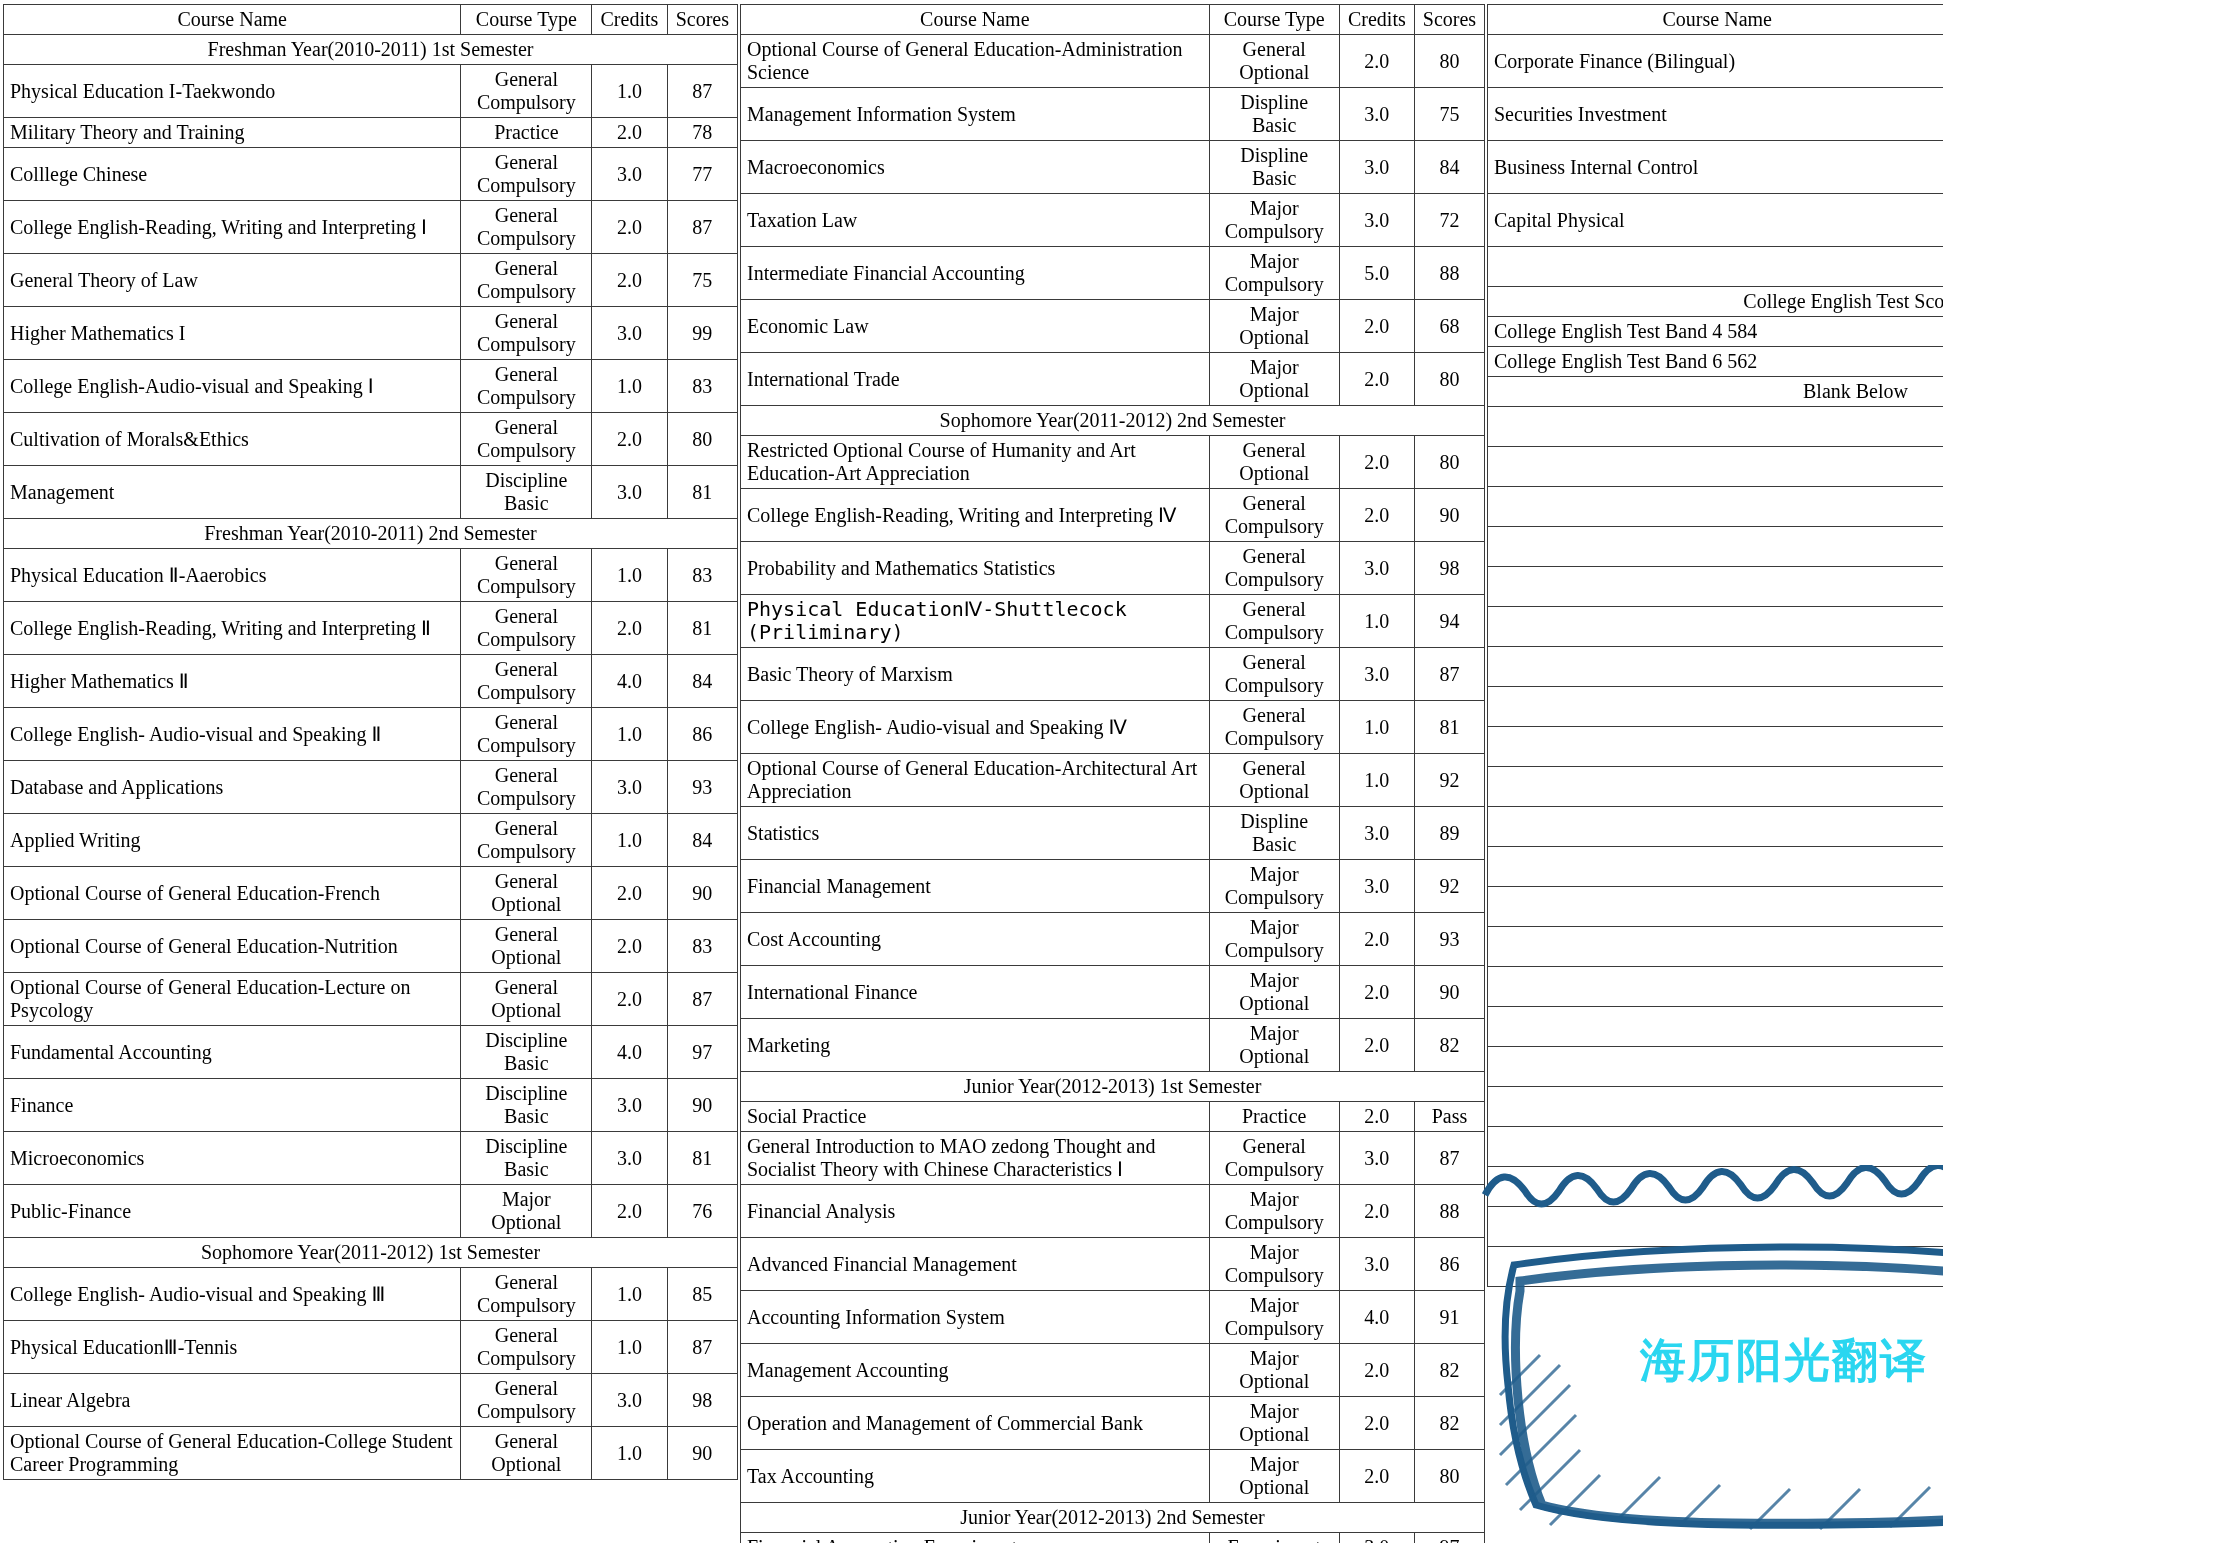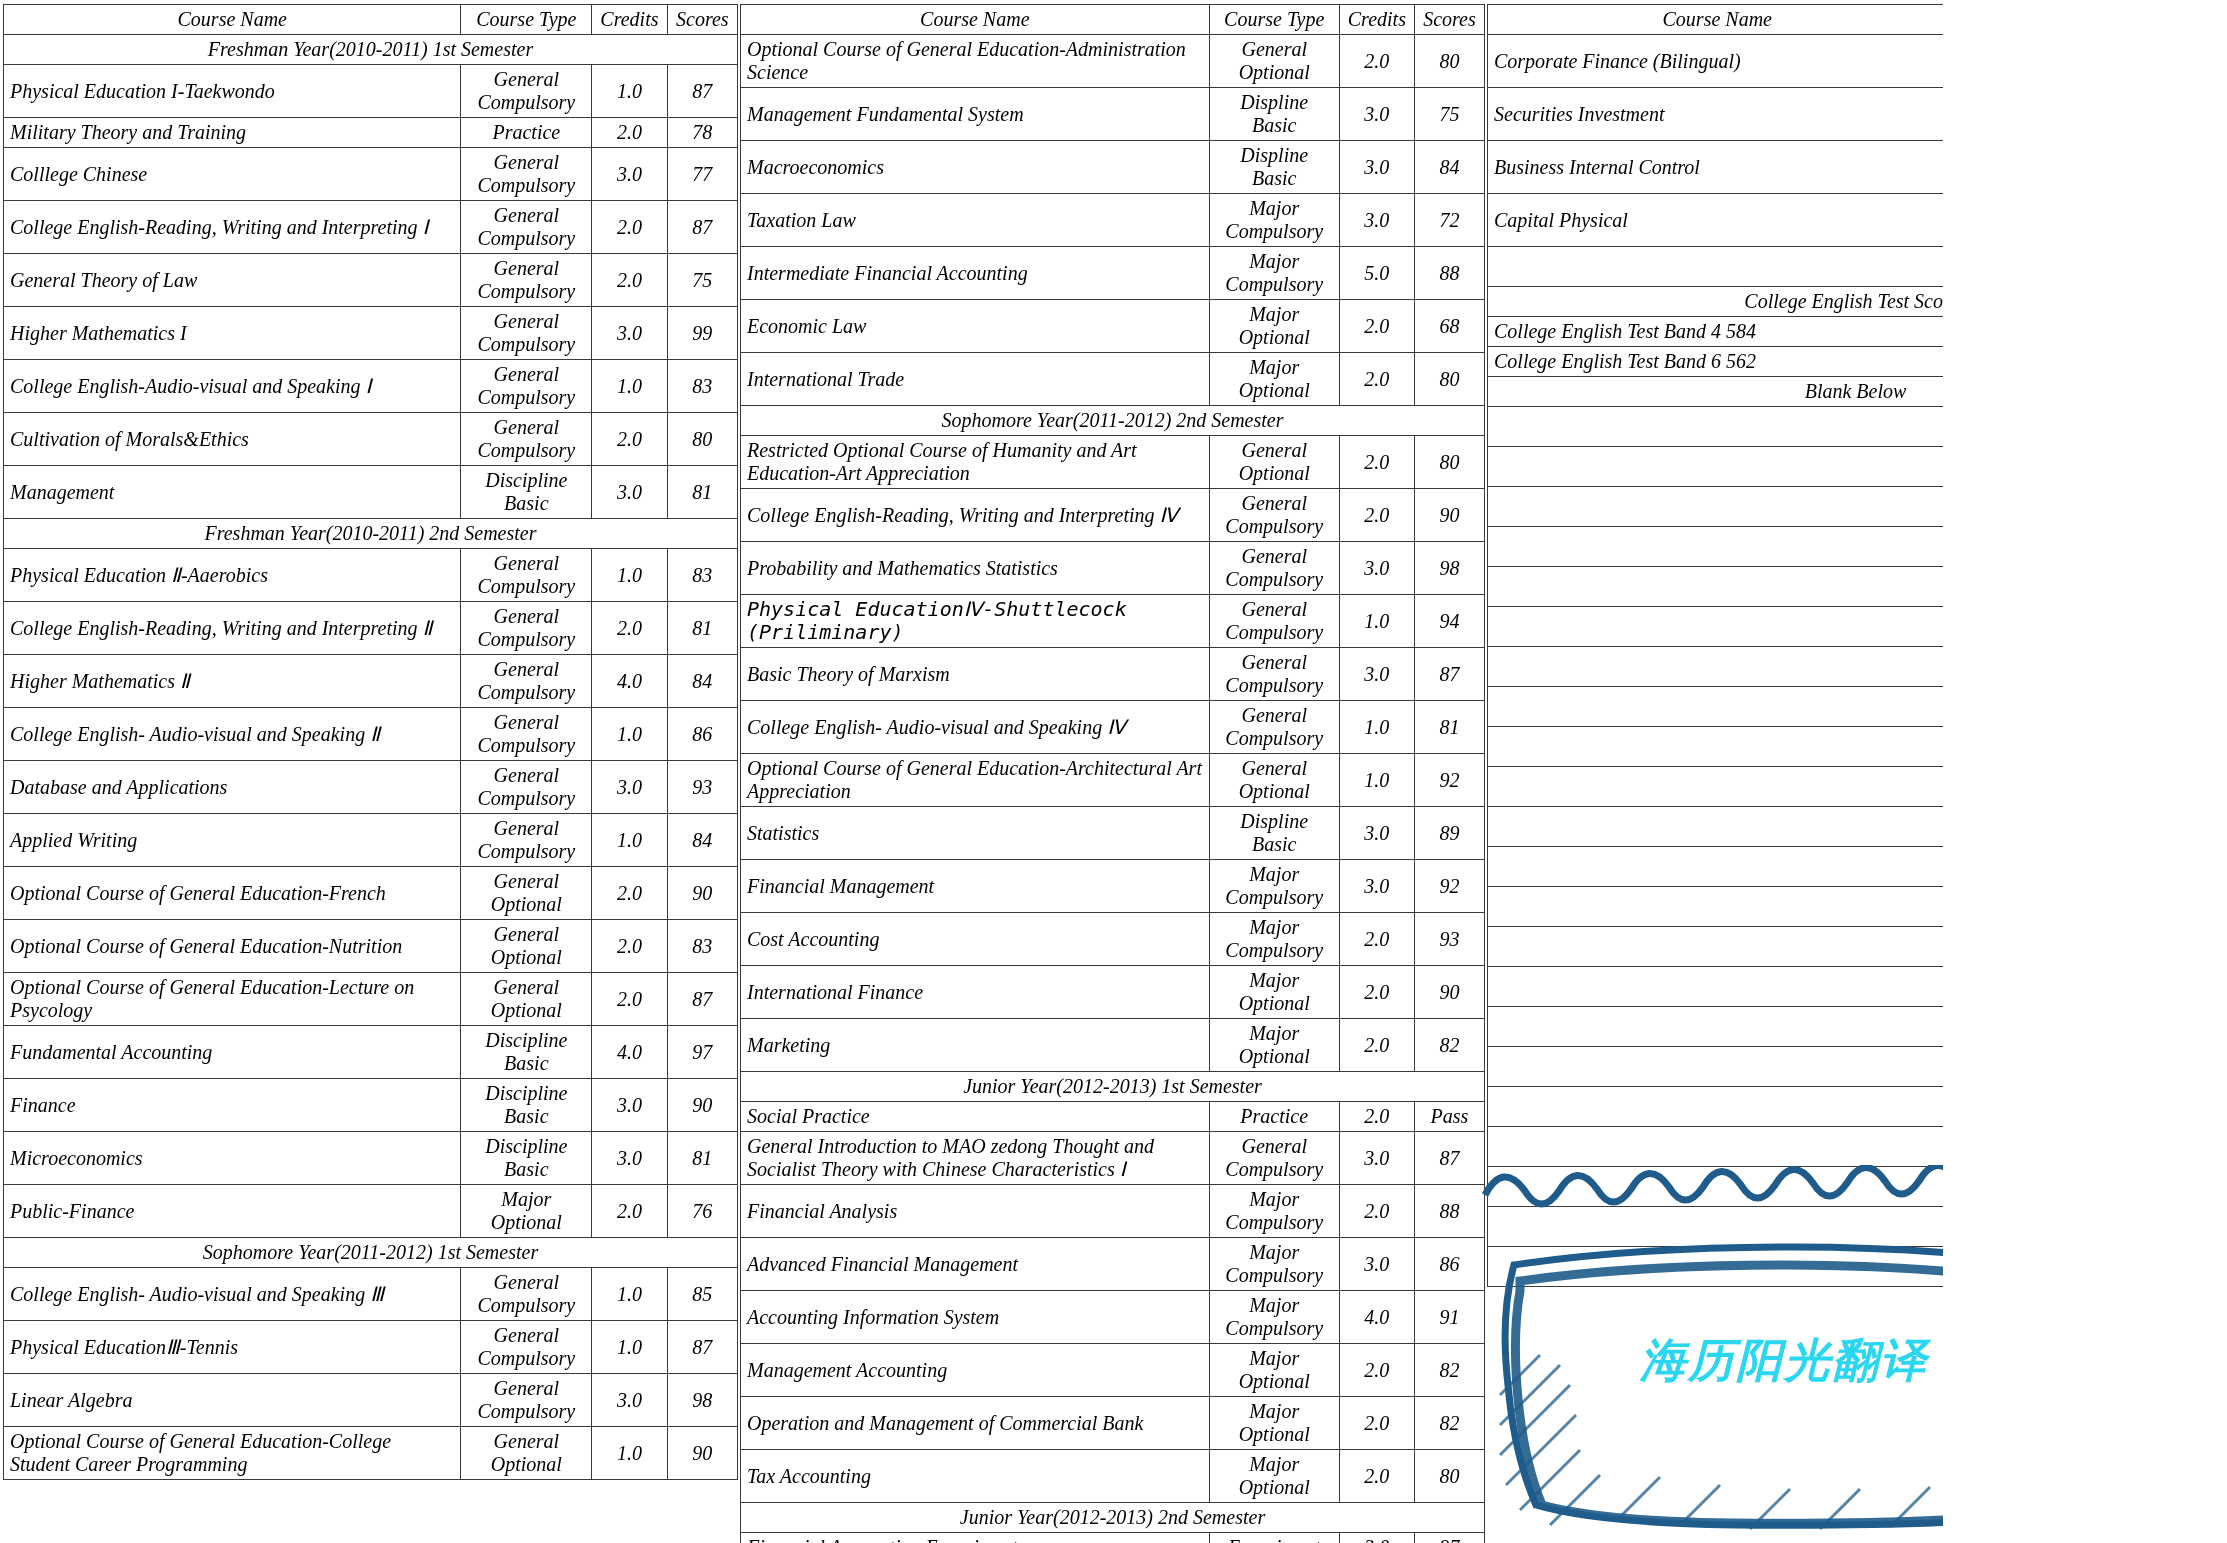--- a/index.html
+++ b/index.html
@@ -1,17 +1,17 @@
 <!DOCTYPE html>
 <html><head>
 <meta charset="utf-8">
 <style>
   html,body{margin:0;padding:0;background:#fff;}
   body{font-family:"Liberation Serif", serif; color:#000;}
-  #sheet{position:relative;width:1943px;height:1543px;background:#fff;overflow:hidden;font-style:italic;}
+  #sheet{position:relative;width:1943px;height:1543px;background:#fff;overflow:hidden;}
   table.grid{border-collapse:collapse;table-layout:fixed;position:absolute;top:4px;}
   table.grid td{border:1px solid #3a3a3a;padding:3px 6px;font-size:20px;line-height:1.15;vertical-align:middle;}
   .c-name{text-align:left;}
   .c-type{text-align:center;}
   .c-num{text-align:center;}
   .hdr td{text-align:center;font-size:20px;padding:8px 4px;}
   .section{text-align:center;font-size:20px;padding:8px 4px;}
   .blank td{height:33px;}
   
   #colA{left:3px;width:735px;}
@@ -222,21 +222,21 @@
           <td class="c-num">Credits</td>
           <td class="c-num">Scores</td>
         </tr>
         <tr>
           <td class="c-name">Optional Course of General Education-Administration Science</td>
           <td class="c-type">General Optional</td>
           <td class="c-num">2.0</td>
           <td class="c-num">80</td>
         </tr>
         <tr>
-          <td class="c-name">Management Fundamental System</td>
+          <td class="c-name">Management Information System</td>
           <td class="c-type">Displine Basic</td>
           <td class="c-num">3.0</td>
           <td class="c-num">75</td>
         </tr>
         <tr>
           <td class="c-name">Macroeconomics</td>
           <td class="c-type">Displine Basic</td>
           <td class="c-num">3.0</td>
           <td class="c-num">84</td>
         </tr>

